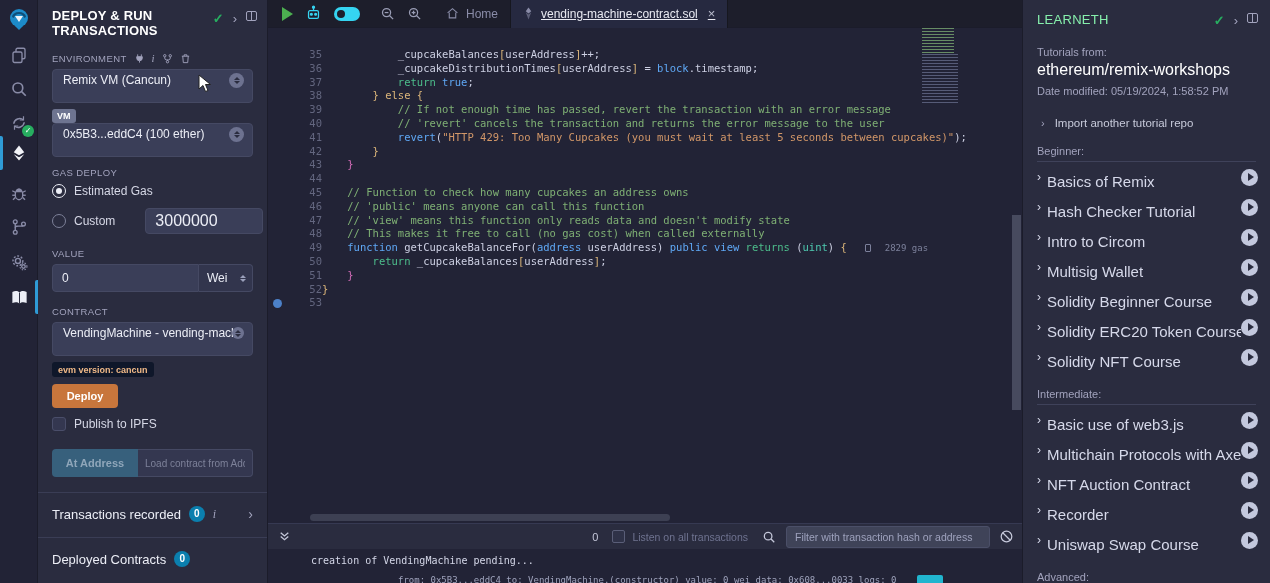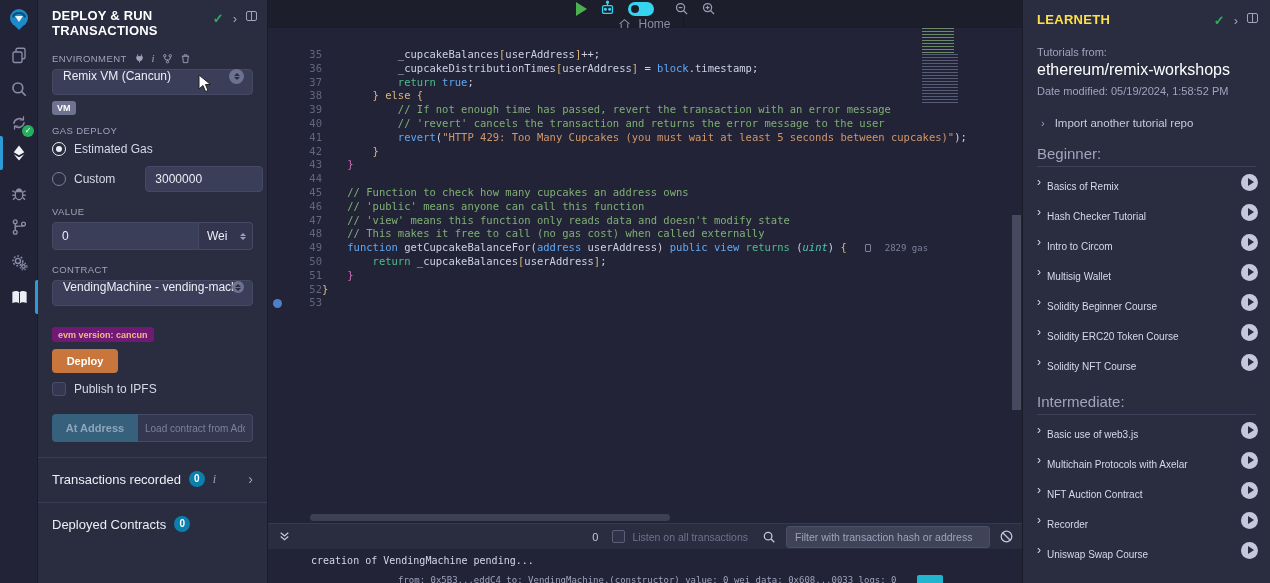--- a/index.html
+++ b/index.html
@@ -19,74 +19,74 @@
   .sidepanel { position:absolute; left:38px; top:0; width:230px; height:583px; background:#2a2c3f; border-right:1px solid #1b1c2a; }
   .sp-head { padding:8px 10px 4px 14px; display:flex;gap:34px; }
   .sp-title { font-size:13px; font-weight:bold; color:#fff; line-height:15px; width:150px; letter-spacing:.2px; }
   .sp-head-icons { display:flex; gap:9px; align-items:flex-start; padding-top:3px; }
   .ic-check { color:#27ae60; font-size:13px; font-weight:bold; }
   .ic-chev { color:#a2a3bd; font-size:13px; }
   .ic-split { width:11px; height:10px; border:1.3px solid #a2a3bd; border-radius:2px; position:relative; display:inline-block; }
   .ic-split::after { content:""; position:absolute; left:4px; top:0; bottom:0; width:1.3px; background:#a2a3bd; }
   .sp-label { font-size:9.5px; color:#a2a3bd; letter-spacing:.4px; margin:10px 0 5px 14px; display:flex; align-items:center; gap:7px; }
   .sp-label svg { display:block; }
-  .dd { margin:0 14px; height:26px; background:#3a3e58; border:1px solid #454963; border-radius:4px; display:flex; align-items:center; padding:0 8px 12px 10px; font-size:12px; color:#eceef6; }
+  .dd { margin:0 14px; height:34px; background:#3a3e58; border:1px solid #454963; border-radius:4px; display:flex; align-items:center; padding:0 8px 12px 10px; font-size:12px; color:#eceef6; }
   .dd .grow { flex:1; white-space:nowrap; overflow:hidden; }
   .stepper { width:15px; height:15px; border-radius:50%; background:#6d7290; display:flex; flex-direction:column; align-items:center; justify-content:center; gap:1px; flex:none; }
   .stepper i { width:0; height:0; border-left:3px solid transparent; border-right:3px solid transparent; }
   .stepper .up { border-bottom:3px solid #2a2c3f; }
   .stepper .dn { border-top:3px solid #2a2c3f; }
   .vm-badge { display:inline-block; margin:6px 0 0 14px; background:#6e7490; color:#fff; font-size:9px; font-weight:bold; padding:2px 5px; border-radius:3px; }
   .radio-row { display:flex; align-items:center; gap:8px; margin:6px 0 0 14px; font-size:12px; color:#d6d8e6; }
   .radio { width:14px; height:14px; border-radius:50%; border:1.5px solid #7d8199; position:relative; flex:none; }
   .radio.sel { border-color:#eceef6; }
   .radio.sel::after { content:""; position:absolute; left:3px; top:3px; width:6px; height:6px; border-radius:50%; background:#eceef6; }
-  .gas-input { width:118px; height:26px; background:#3a3e58; border:1px solid #454963; border-radius:4px; color:#eceef6; font-size:12px; padding:0 9px; margin-left:22px; }
+  .gas-input { width:118px; height:26px; background:#3a3e58; border:1px solid #454963; border-radius:4px; color:#eceef6; font-size:16px; padding:0 9px; margin-left:22px; }
   .val-row { display:flex; margin:0 14px; }
   .val-input { flex:1; height:28px; background:#3a3e58; border:1px solid #454963; border-radius:4px 0 0 4px; color:#eceef6; font-size:12px; padding:0 9px; min-width:0; }
   .unit-dd { width:54px; height:28px; background:#32354d; border:1px solid #454963; border-left:none; border-radius:0 4px 4px 0; display:flex; align-items:center; justify-content:space-between; padding:0 6px 0 8px; font-size:12px; color:#eceef6; }
   .unit-dd .arrs { display:flex; flex-direction:column; gap:1px; }
   .unit-dd .arrs i { width:0; height:0; border-left:3px solid transparent; border-right:3px solid transparent; }
   .unit-dd .arrs .up { border-bottom:3px solid #9aa0bb; }
   .unit-dd .arrs .dn { border-top:3px solid #9aa0bb; }
-  .evm-badge { display:inline-block; margin:21px 0 0 14px; background:#701a75; color:#f0b987; font-size:9px; font-weight:bold; padding:2.5px 6px; border-radius:3px; }
+  .evm-badge { display:inline-block; margin:6px 0 0 14px; background:#0f172a; color:#f0b987; font-size:9px; font-weight:bold; padding:2.5px 6px; border-radius:3px; }
   .deploy-btn { display:block; margin:7px 0 0 14px; width:66px; height:24px; background:#c8763c; border:none; border-radius:4px; color:#fff; font-weight:bold; font-size:11px; font-family:inherit; }
   .chk-row { display:flex; align-items:center; gap:8px; margin:9px 0 0 14px; font-size:12px; color:#d6d8e6; }
   .chk { width:14px; height:14px; border-radius:3px; background:#343750; border:1px solid #4a4e6a; flex:none; }
   .ataddr-row { display:flex; margin:18px 14px 0 14px; }
   .ataddr-btn { width:86px; height:28px; background:#37607c; border:none; border-radius:4px 0 0 4px; color:#8fa6ba; font-weight:bold; font-size:11px; font-family:inherit; }
   .ataddr-input { flex:1; height:28px; background:#343750; border:1px solid #454963; border-left:none; border-radius:0 4px 4px 0; font-size:10px; color:#eceef6; padding:0 7px; min-width:0; }
   .ataddr-input::placeholder { color:#7d8199; }
   .sp-divider { height:1px; background:#3a3d55; margin-top:15px; }
   .sec-row { display:flex; align-items:center; gap:8px; padding:13px 14px 0 14px; font-size:13px; color:#eceef6; }
   .count-badge { width:16px; height:16px; border-radius:50%; background:#0b7fae; color:#fff; font-size:10px; font-weight:bold; line-height:16px; text-align:center; flex:none; }
   .info-i { color:#a2a3bd; font-size:12px; font-family:"Liberation Serif",serif; font-style:italic; }
   .sec-chev { margin-left:auto; color:#a2a3bd; font-size:14px; }
 
   
   .mainarea { position:absolute; left:268px; top:0; width:754px; height:583px; background:#222336; }
-  .tabbar { position:absolute; left:0; top:0; width:754px; height:28px; background:#1d1e2b; display:flex; align-items:center; border-bottom:1px solid #1b1c2a;flex-direction:column; }
+  .tabbar { position:absolute; left:0; top:0; width:754px; height:28px; background:#1d1e2b; display:flex; align-items:center; border-bottom:1px solid #1b1c2a; }
   .tb-icons { display:flex; align-items:center; gap:12px; padding:0 12px 0 14px; }
   .play-tri { width:0; height:0; border-top:7px solid transparent; border-bottom:7px solid transparent; border-left:11px solid #4caf50; }
   .toggle { width:26px; height:14px; border-radius:8px; background:#35d4f1; position:relative; }
   .toggle::after { content:""; position:absolute; left:3px; top:3px; width:8px; height:8px; border-radius:50%; background:#1d1e2b; }
   .tab { height:28px; display:flex; align-items:center; gap:7px; padding:0 12px; font-size:12px; color:#8a8ca8; border-right:1px solid #16171f; }
   .tab.active { background:#262940; color:#e9eaf2;text-decoration:underline; }
   .tab .close { color:#b9bccd; font-size:13px; margin-left:3px; }
 
   .editor { position:absolute; left:0; top:28px; width:754px; height:495px; background:#222336; }
   .code { position:absolute; left:0; top:20px; font-family:"DejaVu Sans Mono",monospace; font-size:10.5px; line-height:13.8px; white-space:pre; }
   .cl { display:flex; height:13.8px; }
   .cl .g { width:54px; flex:none; position:relative; text-align:right; }
   .cl .ln { display:inline-block; width:44px; color:#63667f; padding-right:0; }
   .bdot { position:absolute; left:5px; top:2.5px; width:9px; height:9px; border-radius:50%; background:#4c81c9; }
   .ct { padding-left:0; }
   .p { color:#cdd0e3; } .kw { color:#5fa8f5; } .ret { color:#4dbe8c; }
   .y { color:#dcb67a; } .pk { color:#d16bb7; } .c { color:#7fb074; }
-  .str { color:#d29768; } .teal { color:#4ec9b0;font-style:italic; }
+  .str { color:#d29768; } .teal { color:#4ec9b0; }
   .gas { color:#7c809b; font-size:9px; margin-left:14px; }
   .gasic { display:inline-block; width:6px; height:8px; border:1px solid #7c809b; border-radius:1px; margin-left:18px; vertical-align:middle; }
   .minimap { position:absolute; left:654px; top:0; width:38px; height:78px; }
   .mm-top { height:26px; margin-right:6px; background:repeating-linear-gradient(180deg, rgba(127,176,116,.75) 0 1px, transparent 1px 3px); }
   .mm-body { height:50px; margin-right:2px; background:repeating-linear-gradient(180deg, rgba(150,160,200,.45) 0 1px, transparent 1px 3px); }
   .vscroll { position:absolute; left:744px; top:187px; width:9px; height:195px; background:#474a5e; border-radius:0; }
   .hscroll { position:absolute; left:42px; top:486px; width:360px; height:7px; background:#3d4053; border-radius:4px; }
 
   
   .terminal { position:absolute; left:0; top:523px; width:754px; height:60px; background:#222336; }
@@ -99,30 +99,30 @@
   .term-filter::placeholder { color:#9ea2bd; }
   .term-ban { margin-left:9px; }
   .term-log { font-family:"DejaVu Sans Mono",monospace; font-size:10px; color:#d4d7e8; padding:6px 0 0 43px; }
   .term-partial { position:absolute; left:0; top:52px; width:754px; height:8px; overflow:hidden; }
   .tp-inner { display:flex; align-items:flex-start; gap:10px; padding-left:130px; font-family:"DejaVu Sans Mono",monospace; font-size:9px; color:#9fa3bc; }
   .debug-btn { width:26px; height:14px; background:#21b5cf; border-radius:2px; margin-left:10px; flex:none; }
 
   
   .learneth { position:absolute; left:1022px; top:0; width:248px; height:583px; background:#2a2c3f; border-left:1px solid #1b1c2a; overflow:hidden; }
   .ln-head { display:flex; align-items:center; padding:10px 12px 0 14px; }
-  .ln-title { font-size:13px; font-weight:bold; color:#fde047; flex:1; letter-spacing:.3px; }
+  .ln-title { font-size:13px; font-weight:normal; color:#86efac; flex:1; letter-spacing:.3px; }
   .ln-sub { font-size:11px; color:#a2a3bd; margin:18px 0 0 14px; }
   .ln-repo { font-size:16px; color:#fff; margin:3px 0 0 14px; }
   .ln-date { font-size:11px; color:#a2a3bd; margin:6px 0 0 14px; }
   .ln-import { display:flex; align-items:center; gap:10px; margin:20px 0 0 18px; font-size:11.5px; color:#c7cada; }
   .ln-import .chv { color:#a2a3bd; font-size:11px; }
-  .ln-seclabel { font-size:15px; color:#a2a3bd; margin:16px 14px 0 14px; padding-bottom:4px; border-bottom:1px solid #3f425a; }
+  .ln-seclabel { font-size:11px; color:#a2a3bd; margin:16px 14px 0 14px; padding-bottom:4px; border-bottom:1px solid #3f425a; }
   .tut-row { display:flex; align-items:center; height:30px; padding:0 12px 0 14px; }
   .tut-row .chv { color:#d6d9ea; font-size:12px; margin-right:6px; }
-  .tut-label { font-size:10px; color:#d6d9ea; flex:1; white-space:nowrap; overflow:hidden;margin-top:9px; }
+  .tut-label { font-size:15px; color:#d6d9ea; flex:1; white-space:nowrap; overflow:hidden;margin-top:9px; }
   .playbtn { width:17px; height:17px; border-radius:50%; background:#c3c8dd; position:relative; flex:none; }
   .playbtn::after { content:""; position:absolute; left:6.5px; top:4.5px; width:0; height:0; border-top:4px solid transparent; border-bottom:4px solid transparent; border-left:6px solid #2a2c3f; }
 
   .cursor { position:absolute; left:198px; top:74px; z-index:20; }
 </style>
 </head>
 <body>
 
 <div class="app">
 
@@ -232,20 +232,27 @@
     </div>
     <div class="dd">
       <span class="grow">Remix VM (Cancun)</span>
       <span class="stepper">
           <i class="up"></i>
           <i class="dn"></i>
         </span>
     </div>
     <span class="vm-badge">VM</span>
 
+    <div class="dd">
+      <span class="grow">0x5B3...eddC4 (100 ether)</span>
+      <span class="stepper">
+          <i class="up"></i>
+          <i class="dn"></i>
+        </span>
+    </div>
 
     <div class="sp-label">GAS DEPLOY</div>
     <div class="radio-row">
       <span class="radio sel"></span>
       <span>Estimated Gas</span>
     </div>
     <div class="radio-row" style="margin-top:10px">
       <span class="radio"></span>
       <span>Custom</span>
       <input class="gas-input" value="3000000" style="">

